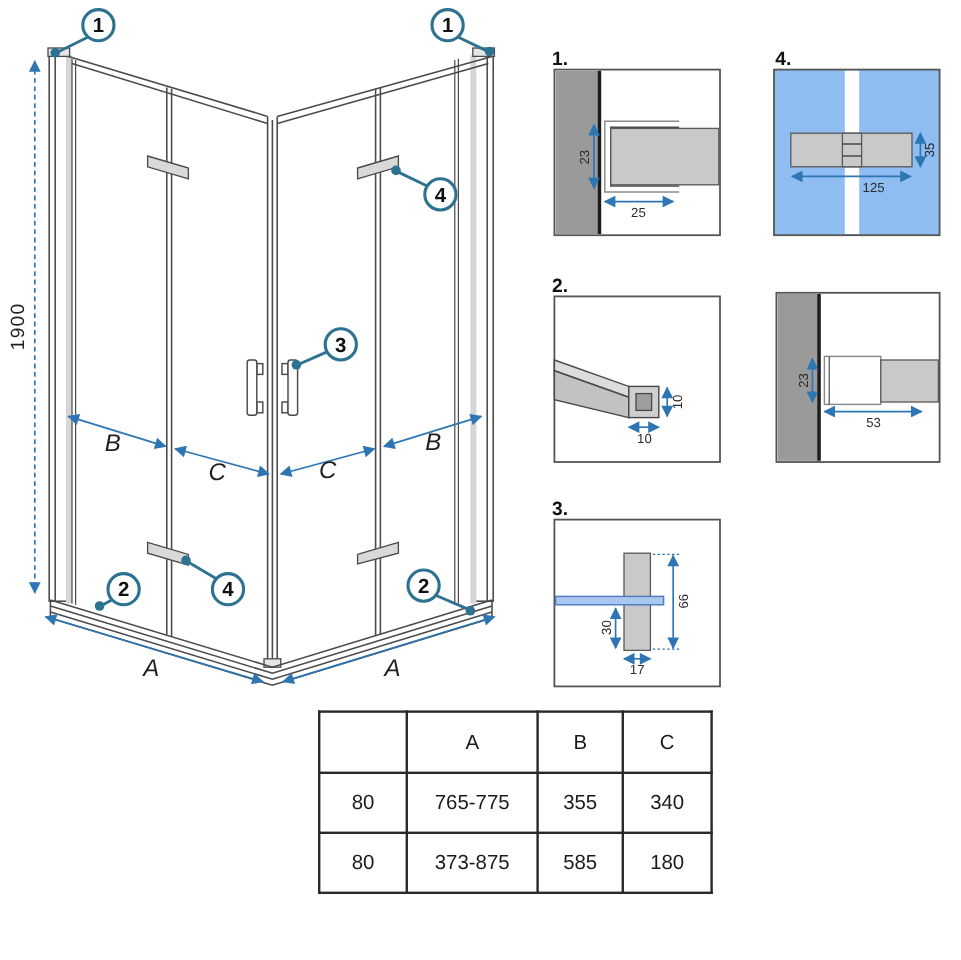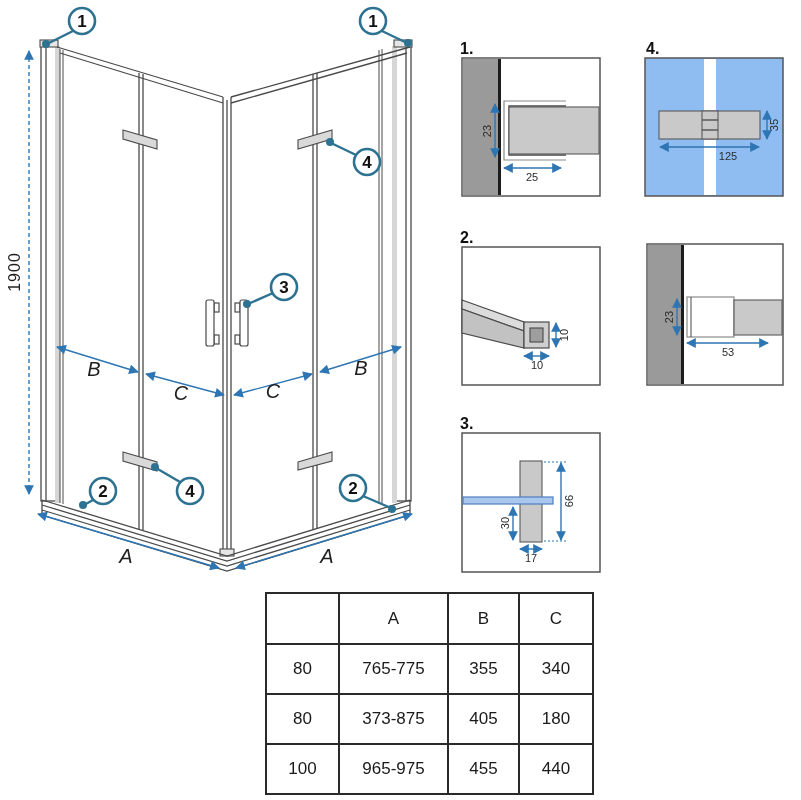--- a/index.html
+++ b/index.html
@@ -282,25 +282,19 @@
     </tr>
     <tr>
       <td>80</td>
       <td>765-775</td>
       <td>355</td>
       <td>340</td>
     </tr>
     <tr>
       <td>80</td>
       <td>373-875</td>
-      <td>405</td>
+      <td>585</td>
       <td>180</td>
-    </tr>
-    <tr>
-      <td>100</td>
-      <td>965-975</td>
-      <td>455</td>
-      <td>440</td>
     </tr>
   </tbody>
 </table>
 
 </div>
 
 </body></html>

